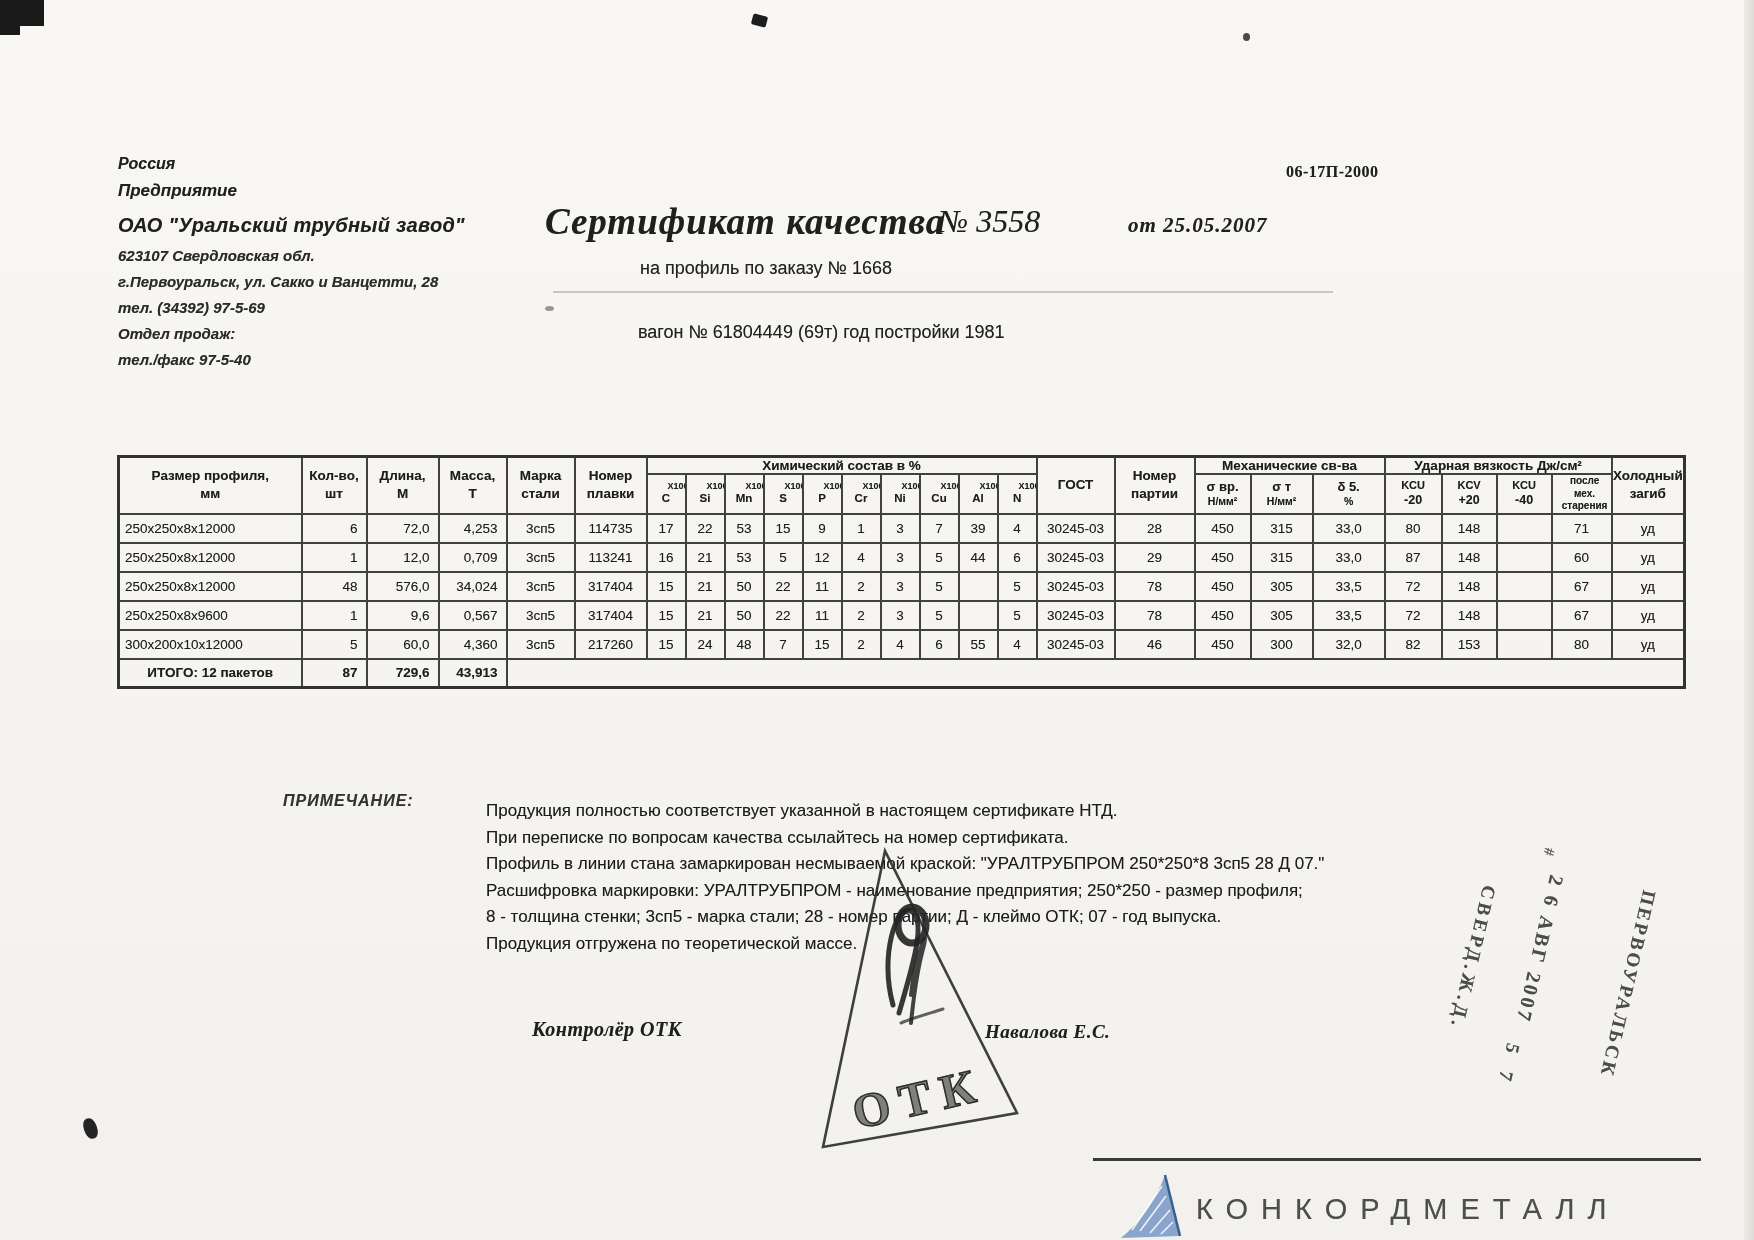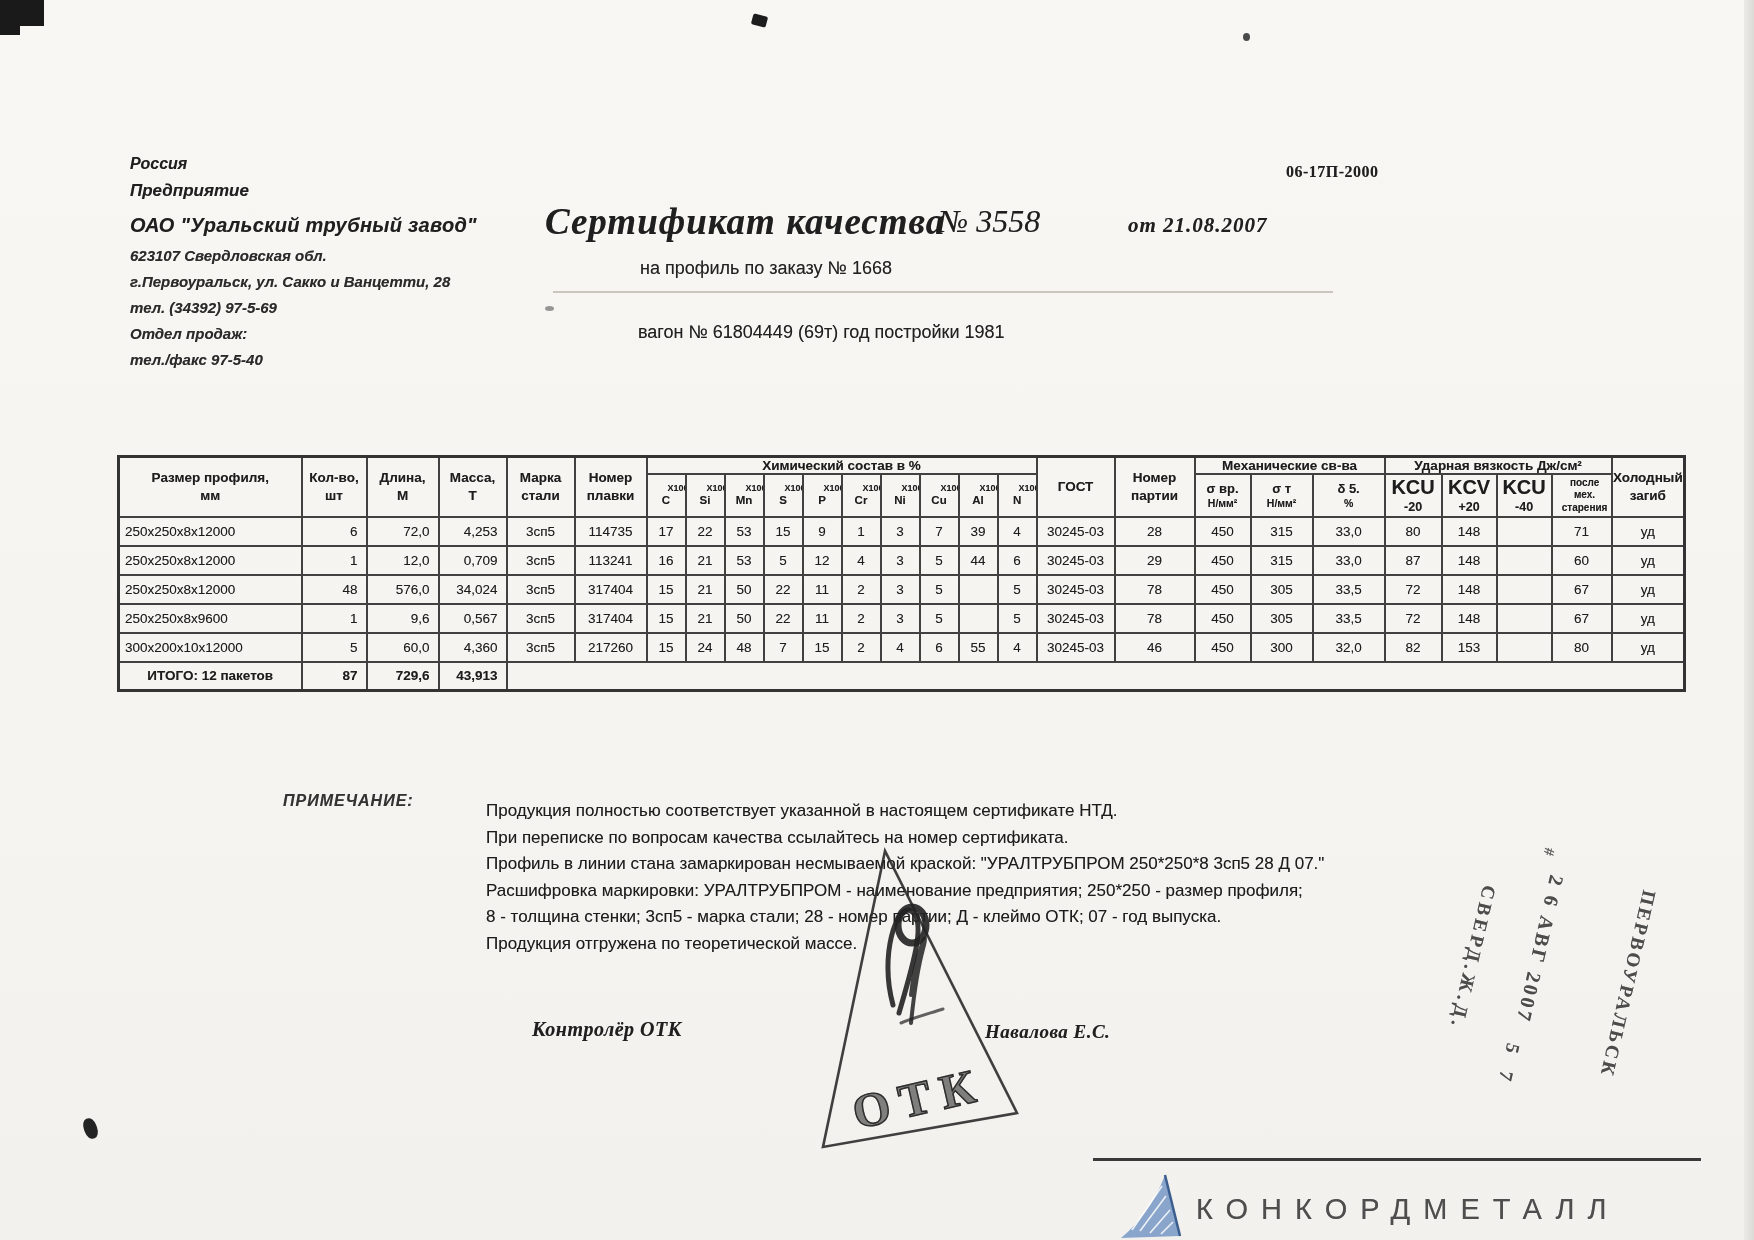--- a/index.html
+++ b/index.html
@@ -4,21 +4,21 @@
 <style>
   html,body{margin:0;padding:0;background:#d8d6d2;}
   .page{
     position:relative;width:1754px;height:1240px;overflow:hidden;
     background:linear-gradient(180deg,#f8f7f4 0%,#f5f4f1 55%,#f2f1ee 100%);
     font-family:"Liberation Sans",sans-serif;color:#1f1f1f;
     text-shadow:0 0 0.5px rgba(30,30,30,.4);
   }
   .abs{position:absolute;}
   
-  .sender{position:absolute;left:118px;top:156px;width:420px;margin-left:12px;}
+  .sender{position:absolute;left:118px;top:156px;width:420px;}
   .sender .ln{font-style:italic;line-height:1;}
   .s-country{font-size:16px;font-weight:bold;margin-bottom:10px;}
   .s-enterprise{font-size:17px;font-weight:bold;margin-bottom:16px;}
   .s-company{font-size:20px;font-weight:bold;margin-bottom:13px;letter-spacing:.3px;}
   .s-addr{font-size:15px;font-weight:600;margin-bottom:11px;color:#2a2a2a;}
   
   .form-code{position:absolute;left:1286px;top:163px;font-family:"Liberation Serif",serif;
     font-weight:bold;font-size:16px;letter-spacing:.5px;}
   .t-main{position:absolute;left:545px;top:200px;font-family:"Liberation Serif",serif;
     font-style:italic;font-weight:bold;font-size:37px;letter-spacing:1px;}
@@ -37,21 +37,21 @@
     color:#1d1d1d;}
   #cert-table th{font-size:13.5px;font-weight:bold;text-align:center;vertical-align:middle;}
   #cert-table .pre{white-space:pre-line;line-height:1.35;}
   #cert-table td{font-size:13.5px;height:27px;text-align:center;vertical-align:middle;}
   #cert-table .al{text-align:left;padding-left:5px;}
   #cert-table .ar{text-align:right;padding-right:8px;}
   #cert-table .sub .x{font-size:9px;font-weight:bold;line-height:1.2;margin-left:20px;}
   #cert-table .sub .el{font-size:11.5px;font-weight:bold;line-height:1.2;}
   #cert-table .sub .t{font-size:13px;font-weight:bold;line-height:1.25;}
   #cert-table .sub .u{font-size:10.5px;font-weight:bold;line-height:1.25;}
-  #cert-table .sub.kc .t{font-size:20px;}
+  #cert-table .sub.kc .t{font-size:11px;}
   #cert-table .sub.kc .u{font-size:12.5px;}
   #cert-table .sub.aging .t,#cert-table .sub.aging .u{font-size:10px;padding-left:6px;}
   #cert-table .total td{font-weight:bold;height:26px;}
   
   .notes-label{position:absolute;left:283px;top:792px;font-style:italic;font-weight:600;
     font-size:16px;letter-spacing:1px;color:#333;}
   .notes{position:absolute;left:486px;top:798px;width:900px;font-size:17px;color:#1c1c1c;}
   .notes .nl{line-height:26.5px;white-space:nowrap;}
   
   .sig-controller{position:absolute;left:532px;top:1018px;font-family:"Liberation Serif",serif;
@@ -102,21 +102,21 @@
     <div class="ln s-addr">623107 Свердловская обл.</div>
     <div class="ln s-addr">г.Первоуральск, ул. Сакко и Ванцетти, 28</div>
     <div class="ln s-addr">тел. (34392) 97-5-69</div>
     <div class="ln s-addr">Отдел продаж:</div>
     <div class="ln s-addr">тел./факс 97-5-40</div>
   </div>
 
   <div class="form-code">06-17П-2000</div>
   <div class="t-main">Сертификат качества</div>
   <div class="t-num">№ 3558</div>
-  <div class="t-date">от 21.08.2007</div>
+  <div class="t-date">от 25.05.2007</div>
   <div class="t-subject">на профиль по заказу № 1668</div>
   <div class="subject-line"></div>
   <div class="t-wagon">вагон № 61804449 (69т)  год постройки 1981</div>
 
   <table id="cert-table">
       <colgroup>
         <col style="width: 183px;">
         <col style="width: 65px;">
         <col style="width: 72px;">
         <col style="width: 68px;">

